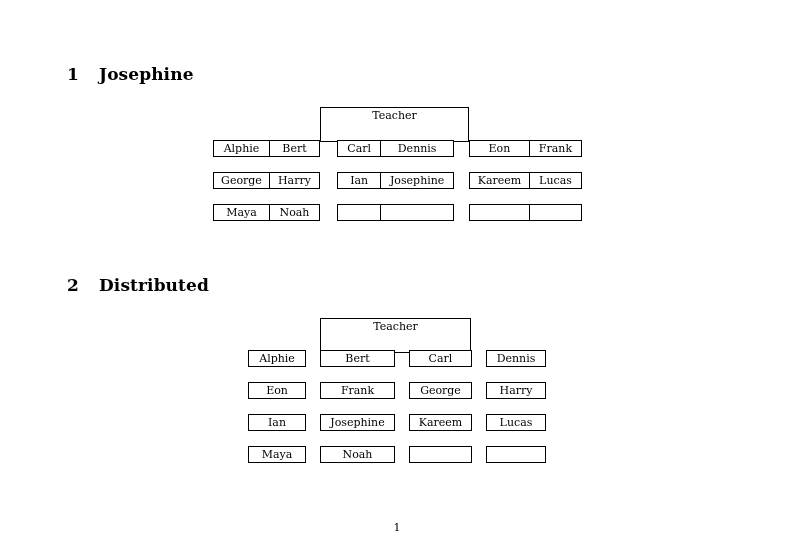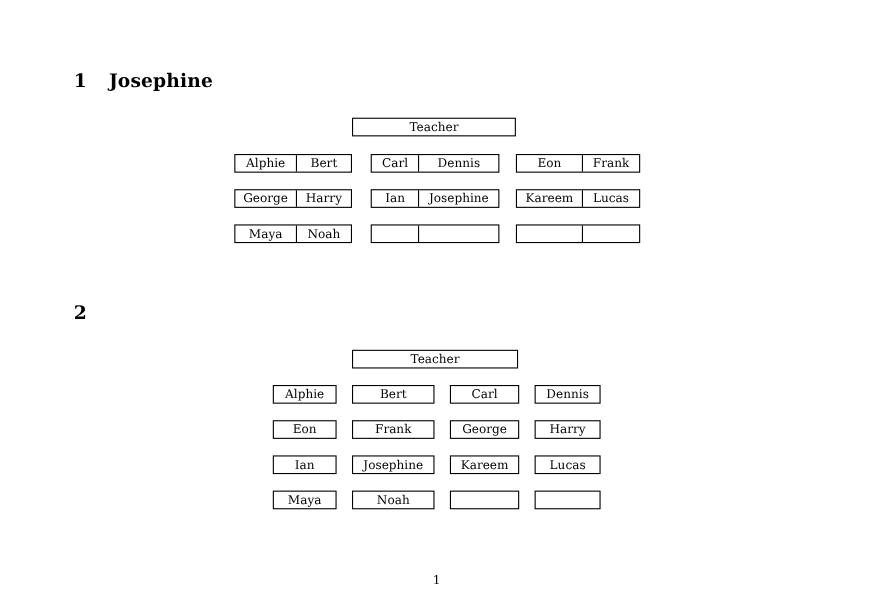--- a/index.html
+++ b/index.html
@@ -41,21 +41,21 @@
   }
 
   #heading-classical   { left: 67px; top: 64px; }
   #heading-distributed { left: 67px; top: 275px; }
 
   
   .teacher-box {
     position: absolute;
     box-sizing: border-box;
     border: 1px solid #000000;
-    height: 17px;
+    height: 35px;
     line-height: 15px;
     text-align: center;
     font-size: 11px;
     background: #ffffff;
   }
 
   
   .group {
     position: absolute;
     box-sizing: border-box;
@@ -147,20 +147,21 @@
     <div class="cell" style="width:60px;">Kareem</div>
     <div class="cell" style="width:53px;">Lucas</div>
   </div>
   <div class="group" style="left:469px; top:204px; width:113px;">
     <div class="cell" style="width:60px;"></div>
     <div class="cell" style="width:53px;"></div>
   </div>
 
   <div class="section-heading" id="heading-distributed">
     <span class="sec-num">2</span>
+    <span class="sec-title">Distributed</span>
   </div>
 
   <div class="teacher-box" id="teacher-2" style="left:320px; top:318px; width:151px;">Teacher</div>
 
   <div class="box" style="left:248px; top:350px; width:58px;">Alphie</div>
   <div class="box" style="left:320px; top:350px; width:75px;">Bert</div>
   <div class="box" style="left:409px; top:350px; width:63px;">Carl</div>
   <div class="box" style="left:486px; top:350px; width:60px;">Dennis</div>
 
   <div class="box" style="left:248px; top:382px; width:58px;">Eon</div>

